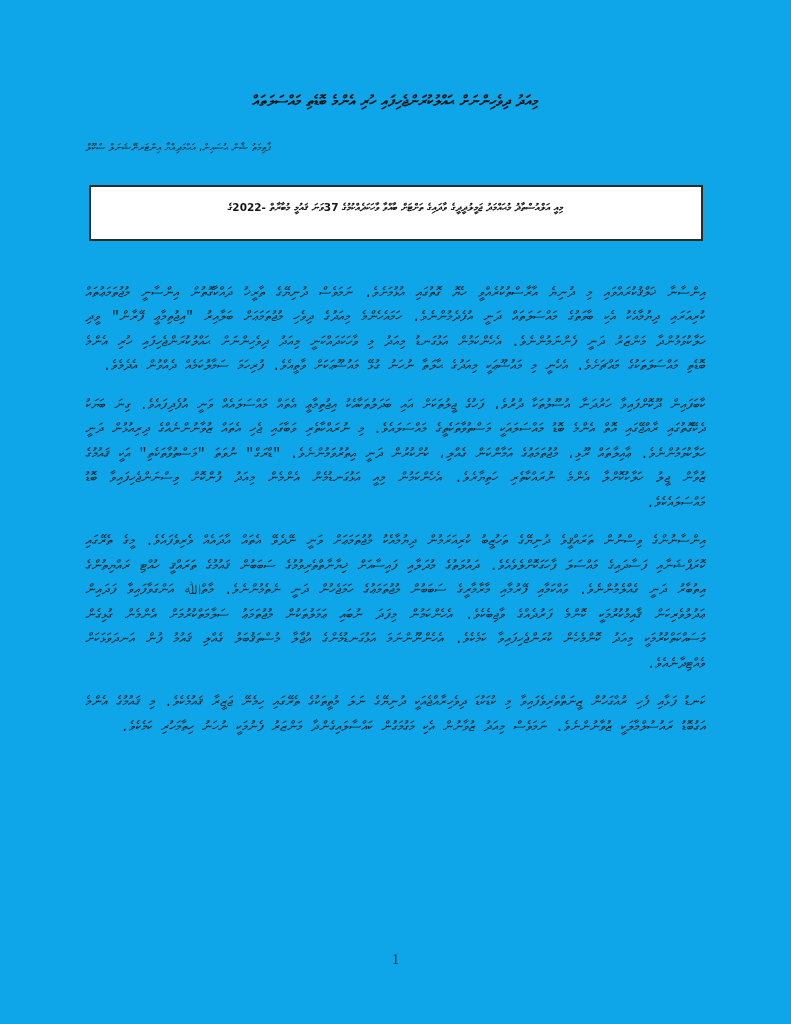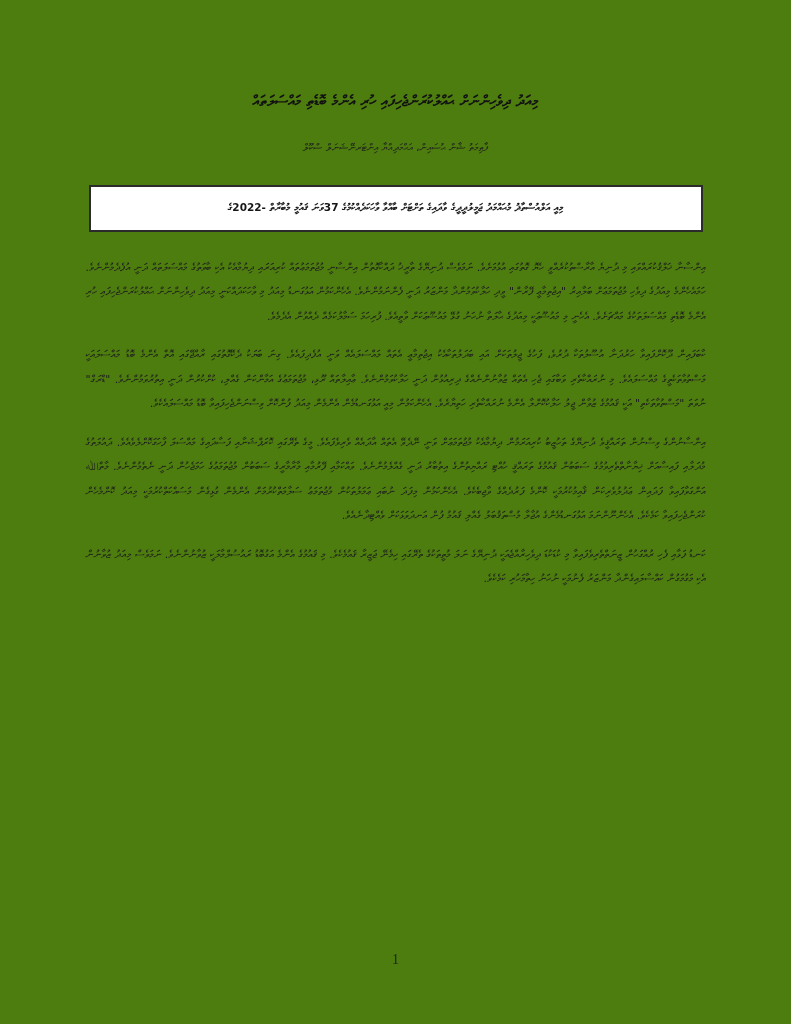--- a/index.html
+++ b/index.html
@@ -5,65 +5,66 @@
   * { box-sizing: border-box; }
   html, body {
     margin: 0; padding: 0;
     width: 791px; height: 1024px;
     background: #ffffff;
     overflow: hidden;
   }
   .page {
     position: relative;
     width: 791px; height: 1024px;
-    background: #4d7c0f;
+    background: #0ea5e9;
     color: #1c1c1c;
     font-family: "DejaVu Sans", sans-serif;
   }
   .doc-title {
     margin: 0 auto;
     padding-top: 90px;
     width: 660px;
     direction: rtl;
     text-align: center;
     font-size: 15px;
     font-weight: 700;
     line-height: 1.5;
     color: #111111;
   }
   .byline {
     margin: 27px auto 16px;
     width: 620px;
     direction: rtl;
-    text-align: center;
+    text-align: left;
     font-size: 10.5px;
     line-height: 1.5;
     color: #1c1c1c;
   }
   .notice-box {
     margin: 30px auto 0;
     width: 614px;
     border: 2px solid #2b2b2b;
-    padding: 9px 12px 11px;
+    padding: 9px 12px 20px;
     direction: rtl;
     text-align: center;
     font-size: 10.5px;
     font-weight: 700;
     line-height: 2.15;
     color: #161616;
     background: #ffffff;
   }
   .body-text {
-    margin: 24px auto 0;
+    margin: 40px auto 0;
     width: 620px;
     direction: rtl;
     text-align: justify;
-    font-size: 11px;
+    font-size: 14px;
     line-height: 24.5px;
     color: #1c1c1c;
+    font-family: Liberation Mono, monospace;
   }
   .body-text p { margin: 0 0 14px 0; }
   .page-number {
     position: absolute;
     left: 0; right: 0;
     bottom: 56px;
     text-align: center;
     font-family: "Liberation Serif", "DejaVu Serif", serif;
     font-size: 14px;
     color: #222222;

